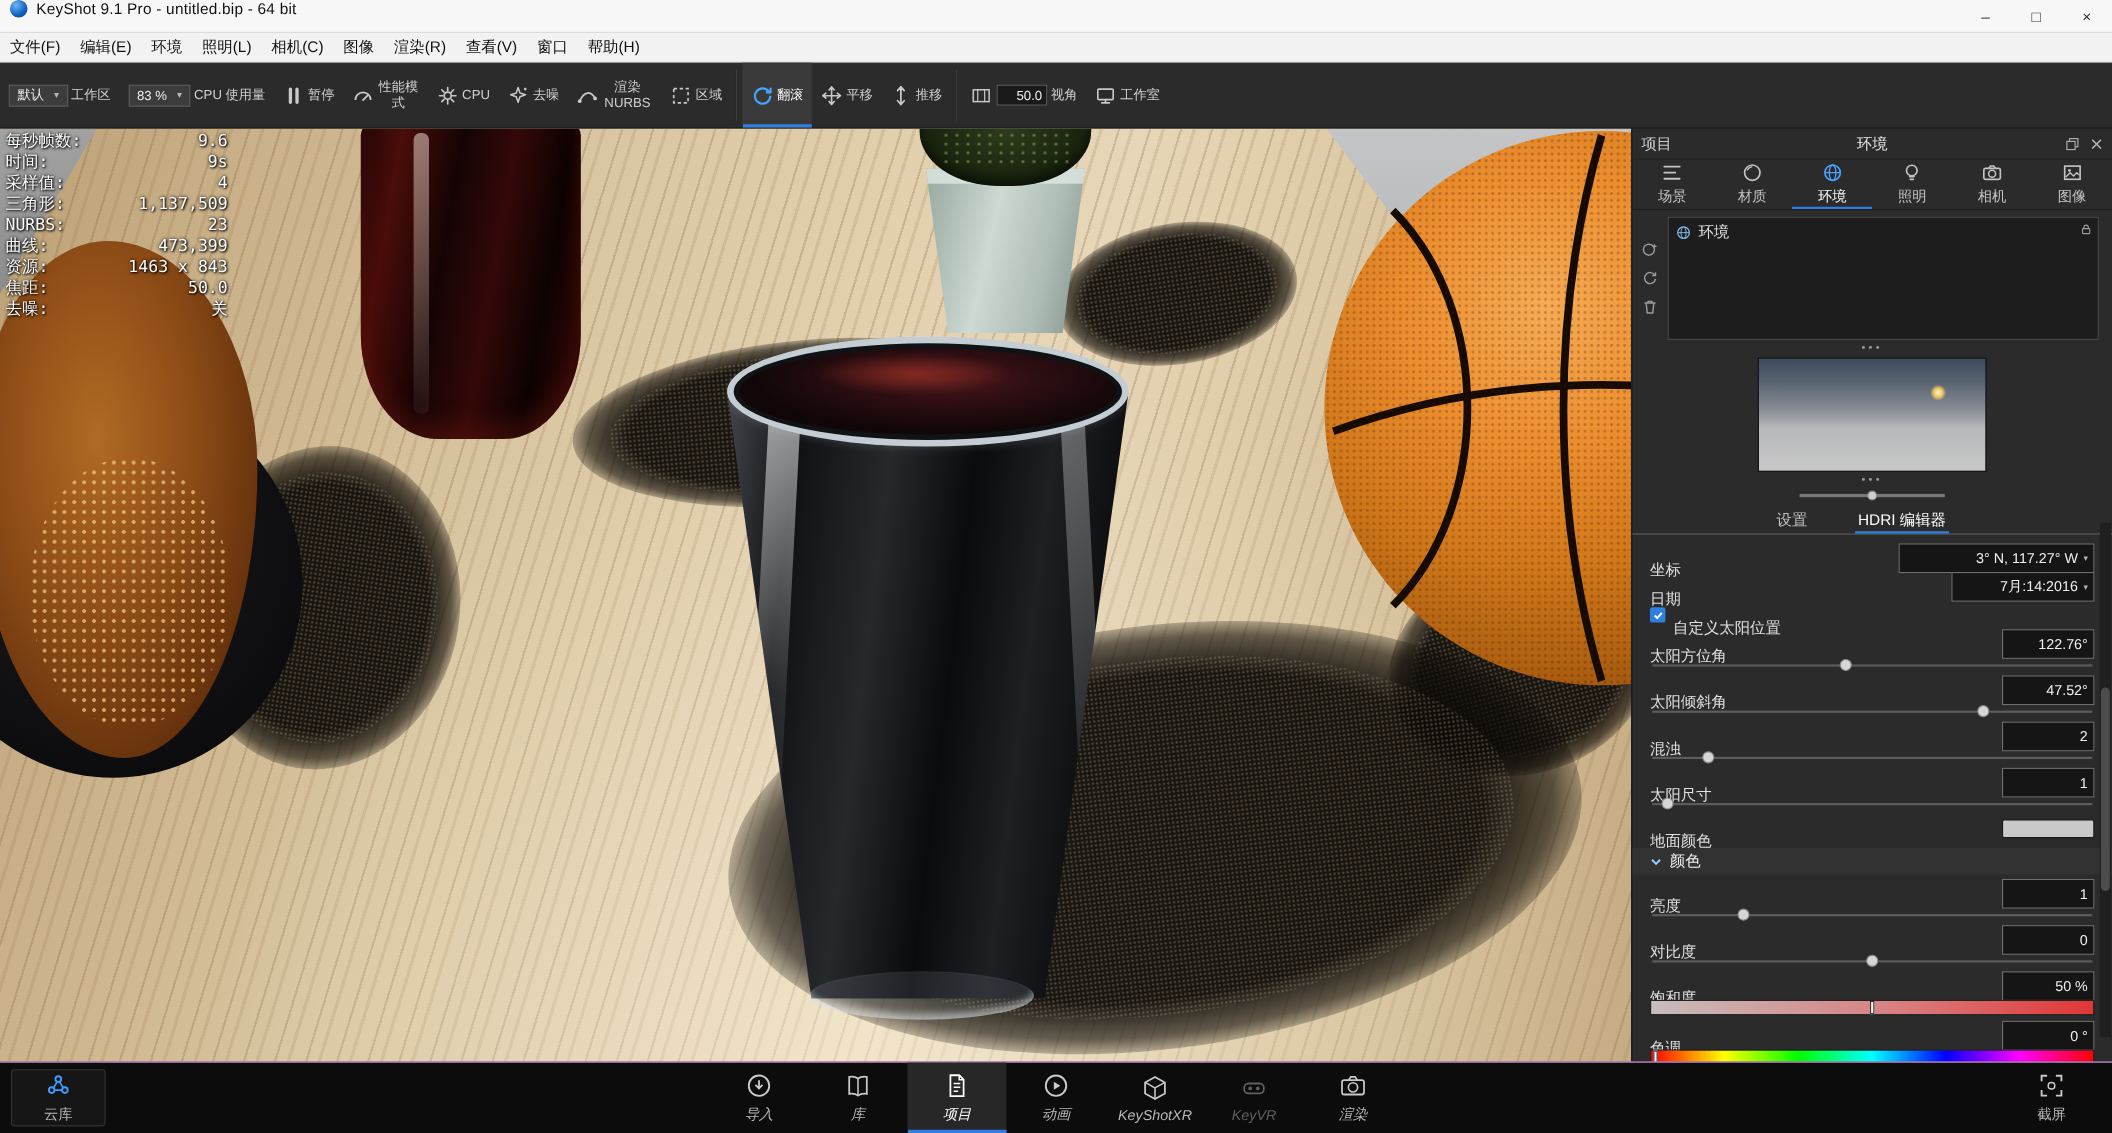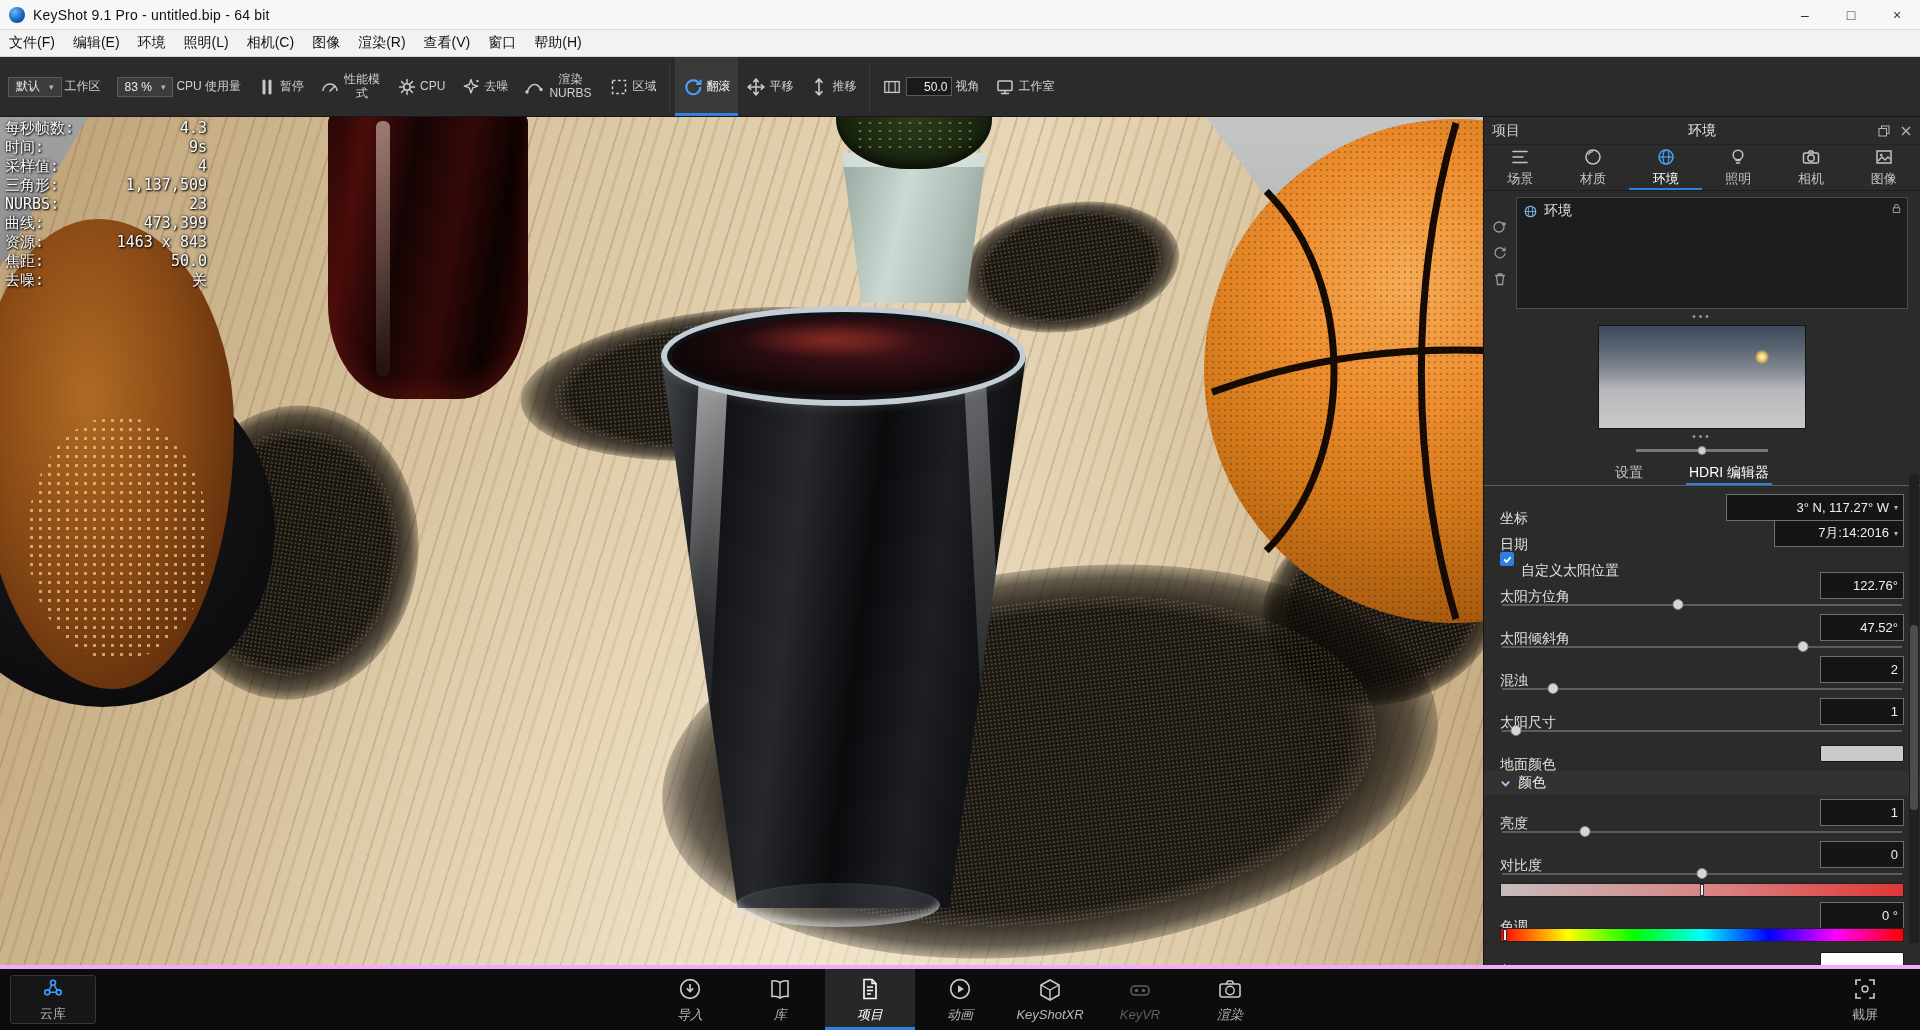--- a/index.html
+++ b/index.html
@@ -1,20 +1,20 @@
 <!DOCTYPE html>
 <html><head>
 <meta charset="utf-8">
 <style>
   * { margin:0; padding:0; box-sizing:border-box; }
   html,body { width:1920px; height:1030px; overflow:hidden; background:#2b2b2b;
     font-family:"Liberation Sans","DejaVu Sans",sans-serif; }
 
   
-  .titlebar { height:30px; background:#f7f7f7; display:flex; align-items:center;
+  .titlebar { height:30px; background:#f7f7f7; display:flex; 
     color:#111; font-size:14px; border-bottom:1px solid #dcdcdc; }
   .app-icon { width:16px; height:16px; border-radius:50%; margin:0 8px 0 9px;
     background:radial-gradient(circle at 35% 30%, #6fb6ff 0%, #1565c0 55%, #0b3a73 100%); }
   .title-text { letter-spacing:.2px; }
   .win-btns { margin-left:auto; display:flex; height:100%; }
   .win-btn { width:46px; height:100%; display:flex; align-items:center; justify-content:center;
     font-size:14px; color:#333; cursor:default; }
 
   
   .menubar { height:27px; background:#f2f2f2; display:flex; align-items:center;
@@ -189,21 +189,21 @@
     #00ffff 50%, #0000ff 66.6%, #ff00ff 83.3%, #ff0000 100%); }
   .ghandle { position:absolute; top:0; bottom:0; width:4px; background:#f2f2f2;
     border:1px solid #333; transform:translateX(-50%); }
 
   .pscroll { position:absolute; right:1px; top:358px; height:468px; width:10px; background:#202020; }
   .pthumb { position:absolute; left:1px; top:150px; width:8px; height:185px; background:#4c4c4c;
     border-radius:4px; }
 
   
   .bottombar { height:65px; background:#0c0c0c; display:flex; align-items:stretch;
-    position:relative; border-top:4px solid #f0abfc; color:#b8b8b8; }
+    position:relative; border-top:1px solid #f0abfc; color:#b8b8b8; }
   .bb-item { width:90px; display:flex; flex-direction:column; align-items:center;
     justify-content:center; gap:4px; font-size:13px; }
   .bb-item.active { background:#272727; box-shadow:inset 0 -3px 0 #2e7fe0; color:#fff; }
   .bb-item.disabled { color:#5f5f5f; }
   .bb-cloud { margin:6px 0 6px 10px; width:86px; border:1px solid #353535; border-radius:3px;
     background:#161616; }
   .bb-center { position:absolute; left:50%; top:0; bottom:0; transform:translateX(-50%); display:flex;font-style:italic; }
   .bb-right { margin-left:auto; margin-right:10px; display:flex; }
 </style>
 </head>
@@ -355,21 +355,21 @@
         <path d="M251 4 C 205 162 205 344 251 498" stroke="#150b04" stroke-width="7"></path>
         <path d="M8 272 C 162 216 340 216 494 272" stroke="#150b04" stroke-width="7"></path>
         <path d="M62 72 C 152 162 152 340 62 430" stroke="#150b04" stroke-width="7"></path>
         <path d="M440 72 C 350 162 350 340 440 430" stroke="#150b04" stroke-width="7"></path>
       </svg>
     </div>
 
     <div class="stats">
       <div class="srow">
           <span>每秒帧数:</span>
-          <span>4.3</span>
+          <span>9.6</span>
         </div>
       <div class="srow">
           <span>时间:</span>
           <span>9s</span>
         </div>
       <div class="srow">
           <span>采样值:</span>
           <span>4</span>
         </div>
       <div class="srow">
@@ -588,20 +588,24 @@
 
       <div class="prow">
         <span class="plabel">对比度</span>
         <div class="pfield w-val">0</div>
       </div>
       <div class="slider">
         <div class="track"></div>
         <div class="handle" style="left: 50%;"></div>
       </div>
 
+      <div class="prow">
+        <span class="plabel">饱和度</span>
+        <div class="pfield w-val">50 %</div>
+      </div>
       <div class="gbar sat">
         <div class="ghandle" style="left: 50%;"></div>
       </div>
 
       <div class="prow">
         <span class="plabel">色调</span>
         <div class="pfield w-val">0 °</div>
       </div>
       <div class="gbar hue">
         <div class="ghandle" style="left: 1%;"></div>

